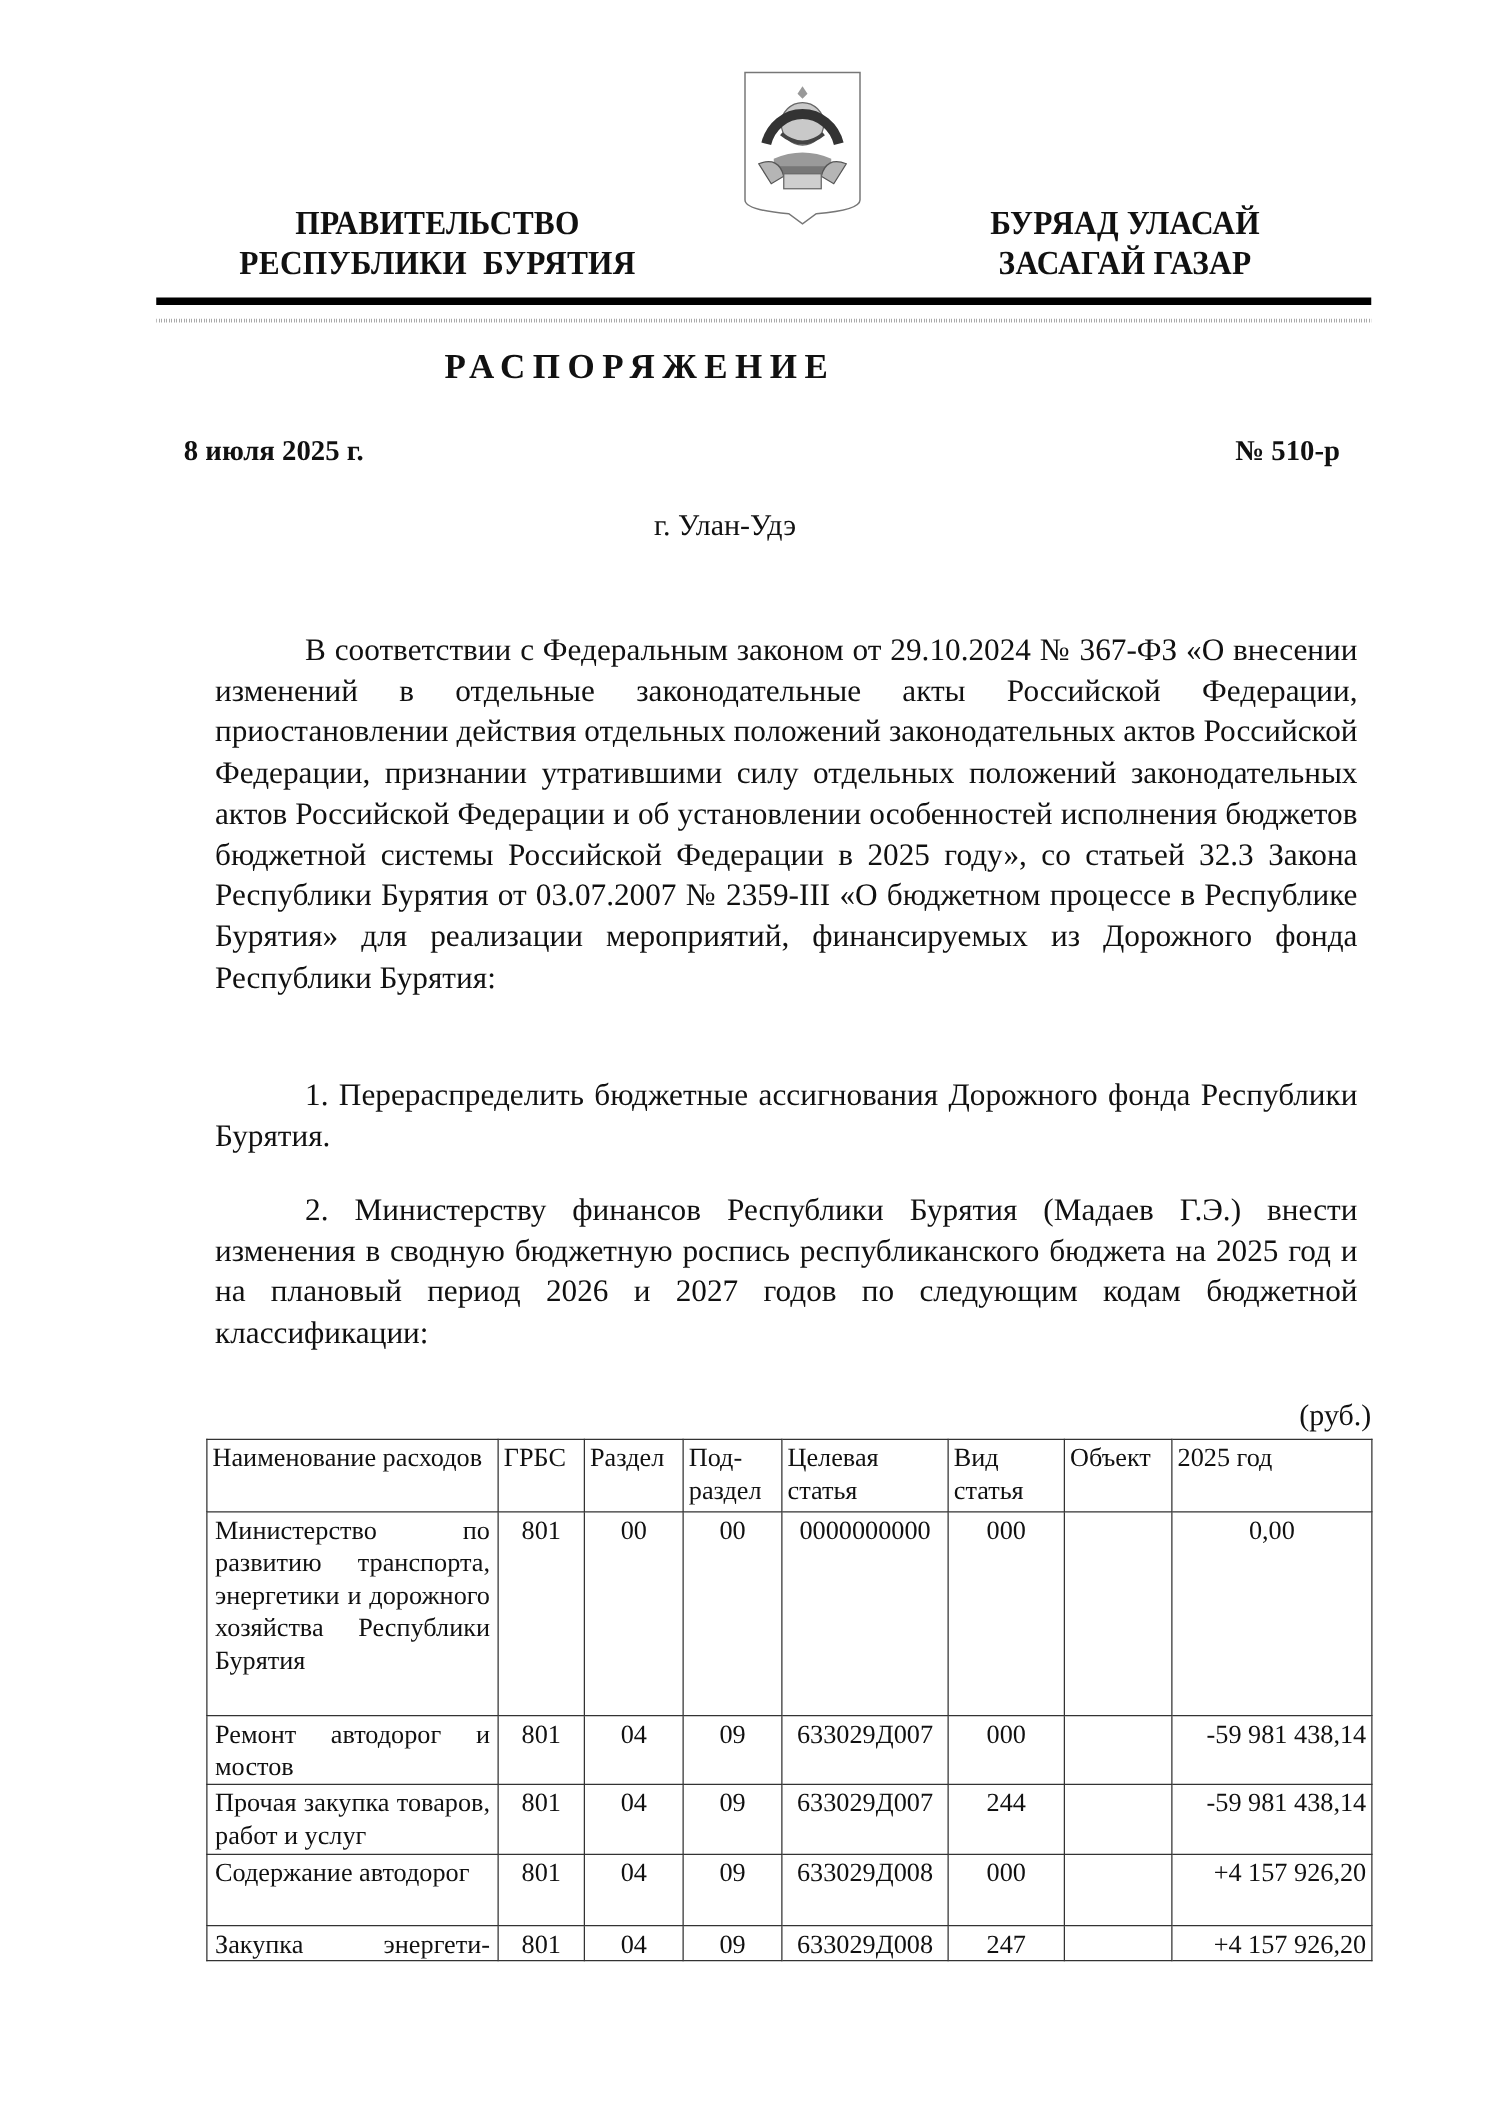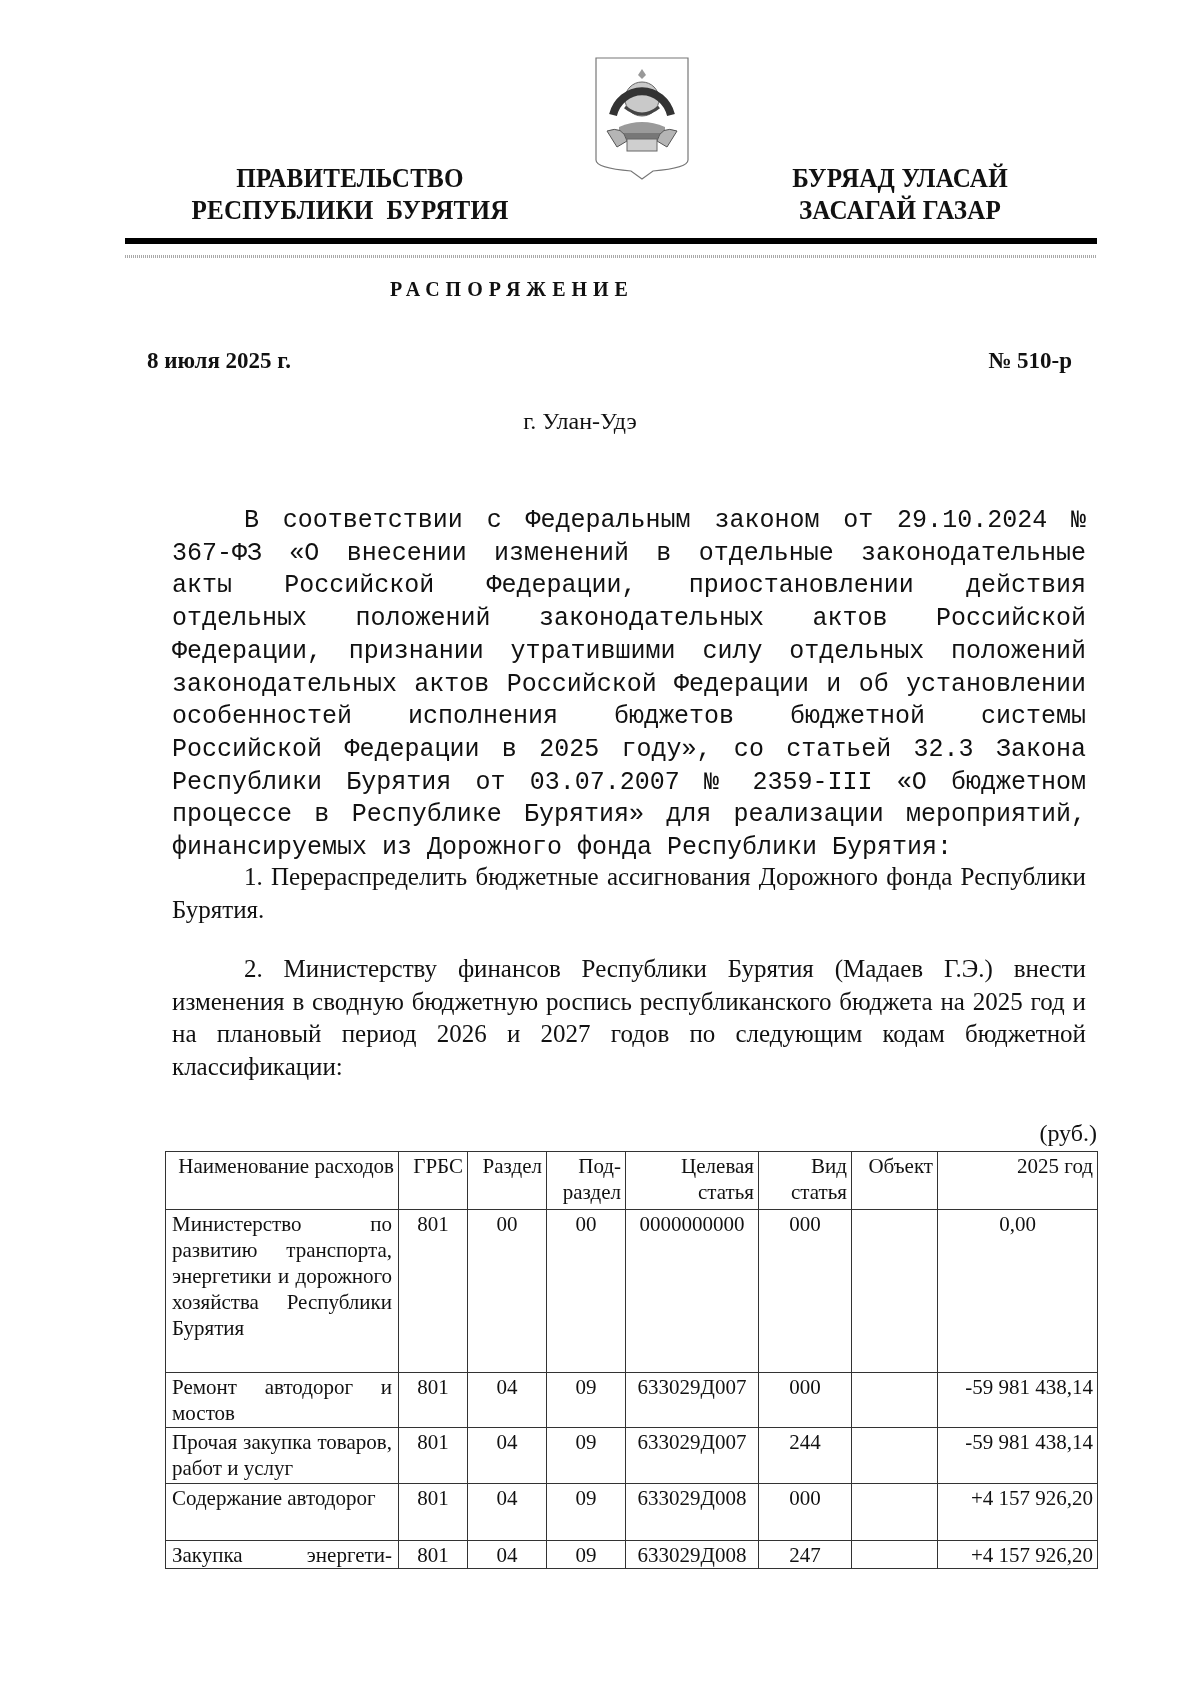--- a/index.html
+++ b/index.html
@@ -16,43 +16,43 @@
     .org-left { left: 155px; top: 162px; width: 390px; }
     .org-right { left: 740px; top: 162px; width: 320px; }
     .rule-thick { left: 125px; top: 238px; width: 972px; height: 6px; background: #000; }
     .rule-dots {
       left: 125px; top: 255px; width: 972px; height: 3px;
       background-image: repeating-linear-gradient(90deg, #9a9a9a 0 1px, #ffffff 1px 2px);
       opacity: 0.85;
     }
     .doc-title {
       left: 0; top: 278px; width: 1024px; text-align: center;
-      font-weight: bold; font-size: 20px; letter-spacing: 6px;
+      font-weight: bold; font-size: 28px; letter-spacing: 6px;
     }
     .date { left: 147px; top: 348px; font-weight: bold; font-size: 23px; }
     .number { right: 128px; top: 348px; font-weight: bold; font-size: 23px; }
     .city { left: 0; top: 408px; width: 1160px; text-align: center; font-size: 24px; }
     .para {
       left: 172px; width: 914px; font-size: 25px; line-height: 32.7px;
       text-align: justify; hyphens: manual;
     }
     .para .indent { display: inline-block; width: 72px; }
-    .p1 { top: 505px; font-family: Liberation Mono, monospace; }
+    .p1 { top: 505px; }
     .p2 { top: 861px; }
     .p3 { top: 953px; }
     .unit { right: 103px; top: 1120px; font-size: 24px; }
     table.budget {
       position: absolute; left: 165px; top: 1151px; width: 932px;
       border-collapse: collapse; table-layout: fixed; font-size: 21px;
     }
     table.budget td, table.budget th {
       border: 1.5px solid #333; padding: 1px 4px 0 4px; vertical-align: top;
       line-height: 26px; font-weight: normal; overflow: hidden;
     }
-    table.budget th { text-align: right; }
+    table.budget th { text-align: left; }
     table.budget td { text-align: center; }
     table.budget td.name { text-align: justify; padding-left: 6px; padding-right: 6px; }
     table.budget td.amt { text-align: right; padding-right: 4px; }
     table.budget td.amt-c { text-align: center; }
     table.budget td.code { padding-left: 1px; padding-right: 1px; }
     .hdr-row { height: 58px; }
     .r1 { height: 163px; }
     .r2 { height: 55px; }
     .r3 { height: 56px; }
     .r4 { height: 57px; }

